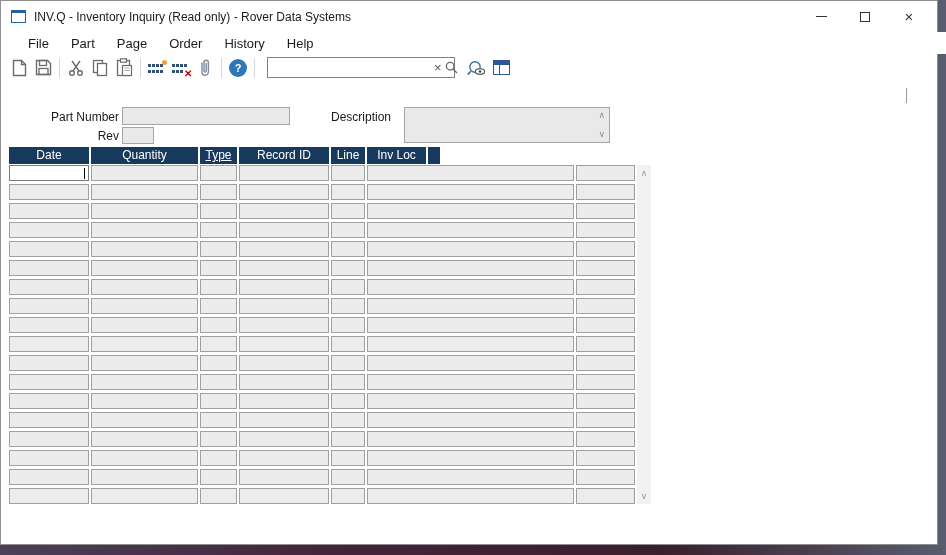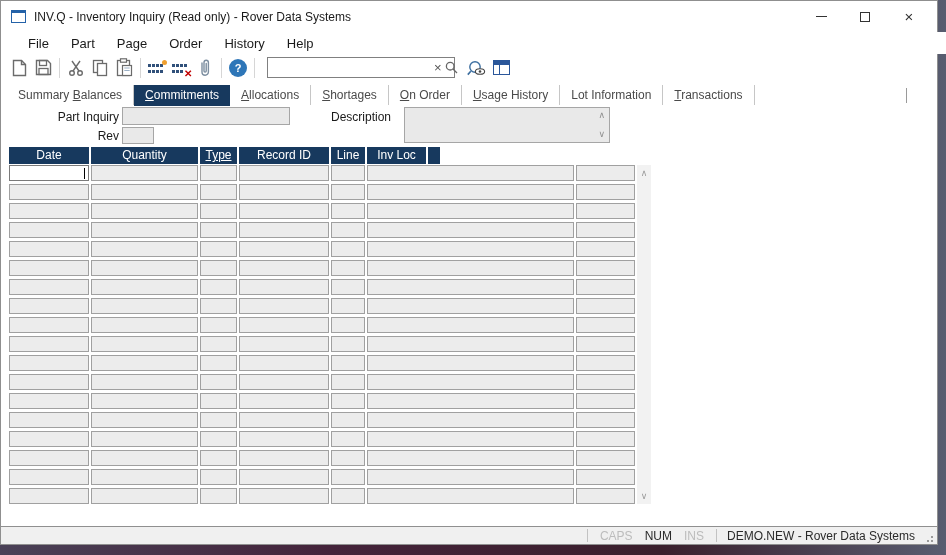--- a/index.html
+++ b/index.html
@@ -194,33 +194,23 @@
         </svg>
     </div>
     <div class="tbtn">
       <div class="layout-icon">
           <div class="bar"></div>
           <div class="vline"></div>
         </div>
     </div>
   </div>
 
-  <div class="tabbar" id="tabbar">
-      <div class="tab">Summary <u>B</u>alances</div>
-      <div class="tab active"><u>C</u>ommitments</div>
-      <div class="tab"><u>A</u>llocations</div>
-      <div class="tab"><u>S</u>hortages</div>
-      <div class="tab"><u>O</u>n Order</div>
-      <div class="tab"><u>U</u>sage History</div>
-      <div class="tab">Lot Information</div>
-      <div class="tab"><u>T</u>ransactions</div>
-    </div>
   <div class="tab-endmark"></div>
 
-  <div class="flabel" style="left:20px; top:109px; width:98px;">Part Inquiry</div>
+  <div class="flabel" style="left:20px; top:109px; width:98px;">Part Number</div>
   <div class="ginput" style="left:121px; top:106px; width:168px; height:18px;"></div>
   <div class="flabel" style="left:316px; top:109px; width:88px;text-align:center;">Description</div>
   <div class="ginput" style="left:403px; top:106px; width:206px; height:36px;">
     <span class="desc-arrow" style="top:3px;">∧</span>
     <span class="desc-arrow" style="bottom:3px;">∨</span>
   </div>
   <div class="flabel" style="left:20px; top:128px; width:98px;">Rev</div>
   <div class="ginput" style="left:121px; top:126px; width:32px; height:17px;"></div>
 
   <div class="thead" id="thead">
@@ -396,27 +386,14 @@
         <div class="cell" style="width: 34px;"></div>
         <div class="cell" style="width: 207px;"></div>
         <div class="cell" style="width: 59px;"></div>
       </div>
     </div>
   <div class="vscroll">
     <span class="up">∧</span>
     <span class="dn">∨</span>
   </div>
 
-  <div class="statusbar">
-    <div class="st-sep"></div>
-    <span class="st-dim">CAPS</span>
-    <span class="st-on">NUM</span>
-    <span class="st-dim">INS</span>
-    <div class="st-sep"></div>
-    <span class="st-msg">DEMO.NEW - Rover Data Systems</span>
-    <div class="grip">
-      <i style="right:0;bottom:0"></i>
-        <i style="right:0;bottom:4px"></i>
-        <i style="right:4px;bottom:0"></i>
-    </div>
-  </div>
 
 </div>
 
 </body></html>

